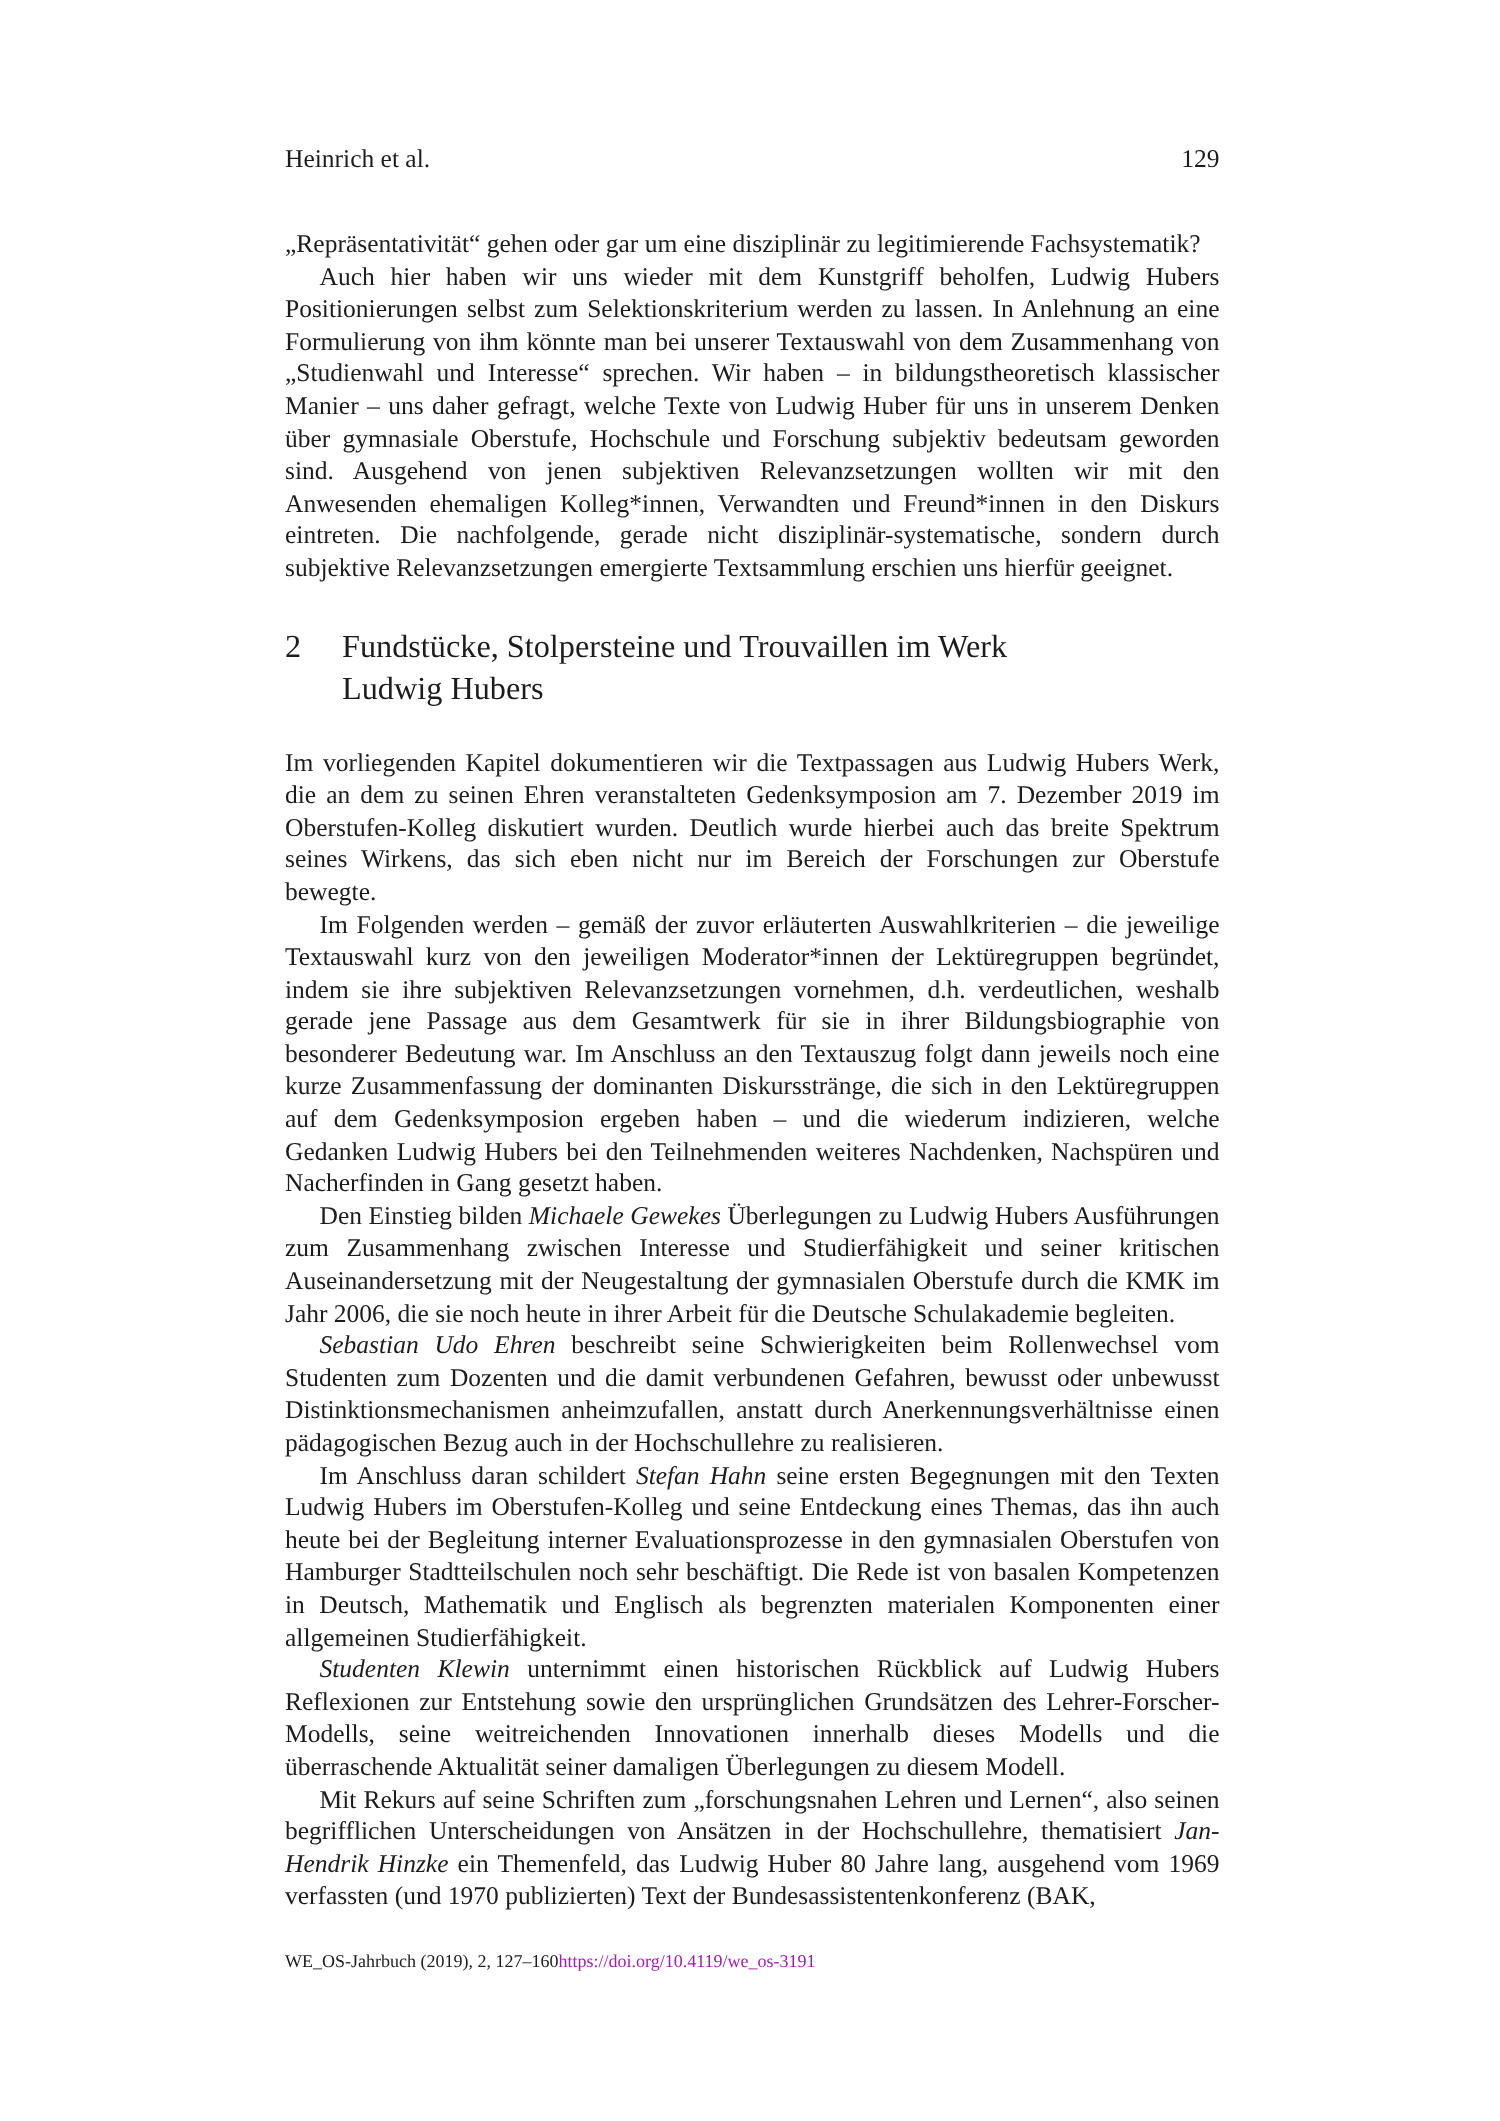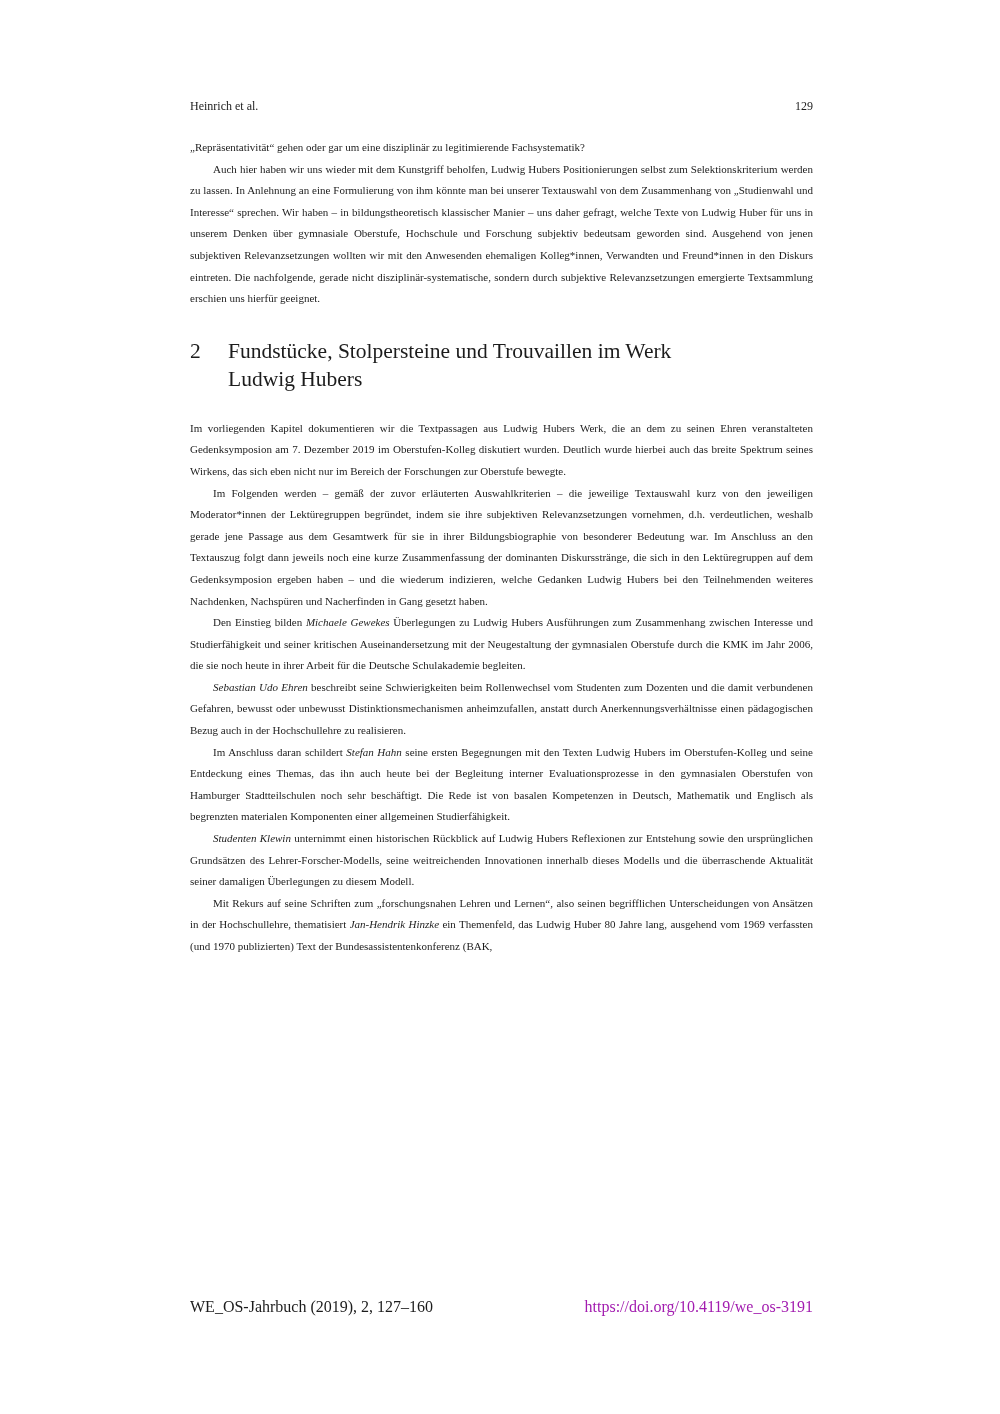--- a/index.html
+++ b/index.html
@@ -20,49 +20,49 @@
   .content {
     position: absolute;
     left: 190px;
     top: 96px;
     width: 623px;
   }
   .page-header {
     display: flex;
     justify-content: space-between;
     align-items: baseline;
-    font-size: 12px;
+    font-size: 17px;
     line-height: 20px;
-    margin-bottom: 21px;
+    margin-bottom: 36px;
   }
   .doc-body .para {
-    font-size: 11px;
+    font-size: 17px;
     line-height: 21.6px;
     text-align: justify;
   }
   .doc-body .para.indent { text-indent: 23px; font-family: Liberation Serif, serif; }
   .doc-body em { font-style: italic; }
   .heading {
     position: relative;
     padding-left: 38px;
     font-size: 21.5px;
     line-height: 28.5px;
     font-weight: normal;
     margin: 27px 0 24px 0;
   }
   .heading-num { position: absolute; left: 0; top: 0; }
   .page-footer {
     position: absolute;
     left: 190px;
     top: 1297px;
     width: 623px;
     display: flex;
-    justify-content: space-between;
+    justify-content: flex-start;
     align-items: baseline;
-    font-size: 16px;
+    font-size: 12px;
     line-height: 20px;
   }
   .page-footer .doi { color: #a21caf; text-decoration: none; }
 </style>
 </head>
 <body>
 
 <div class="page">
   <div class="content">
     <div class="page-header">

